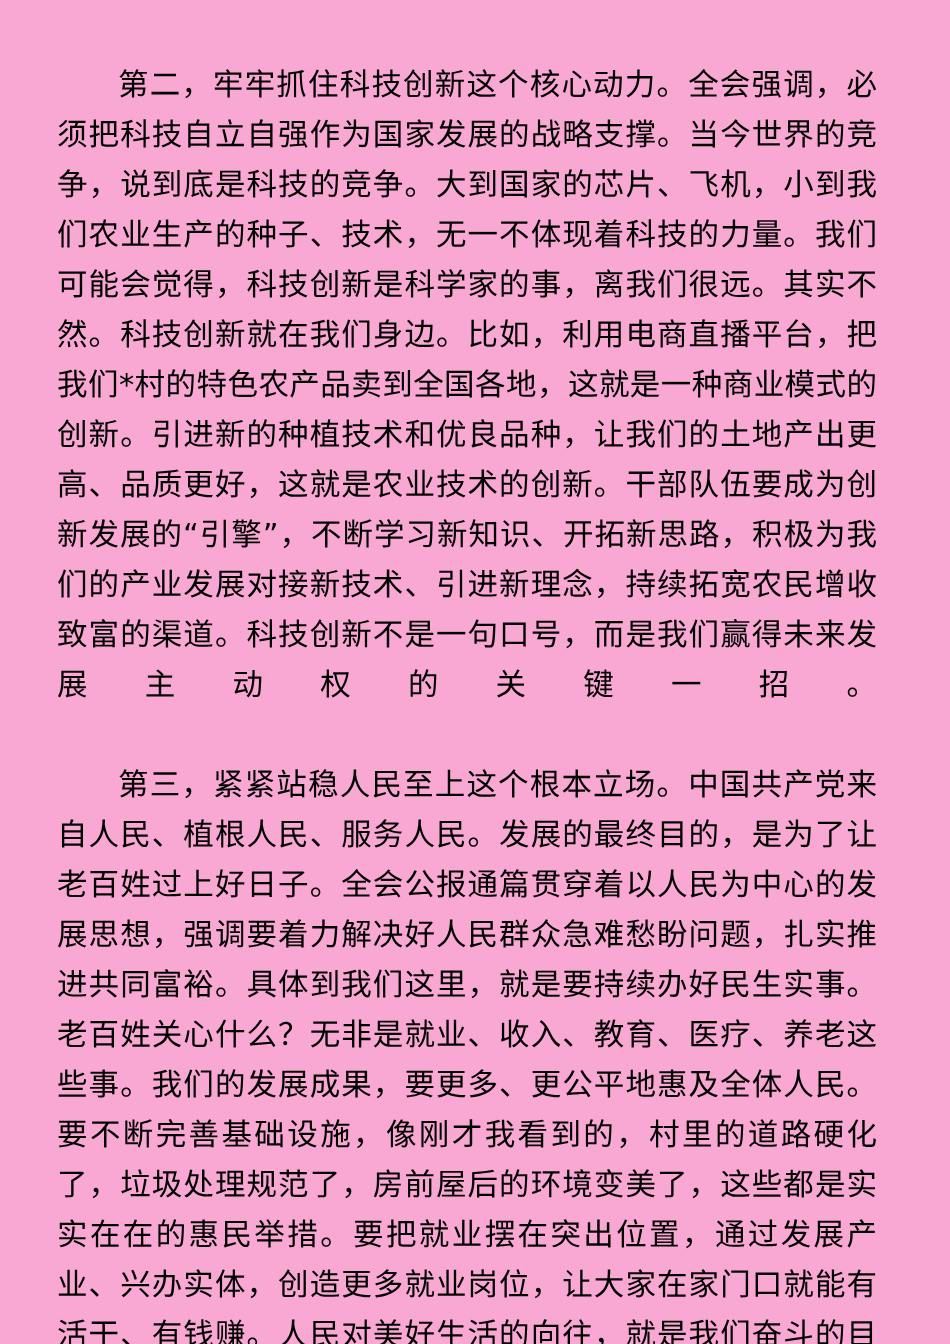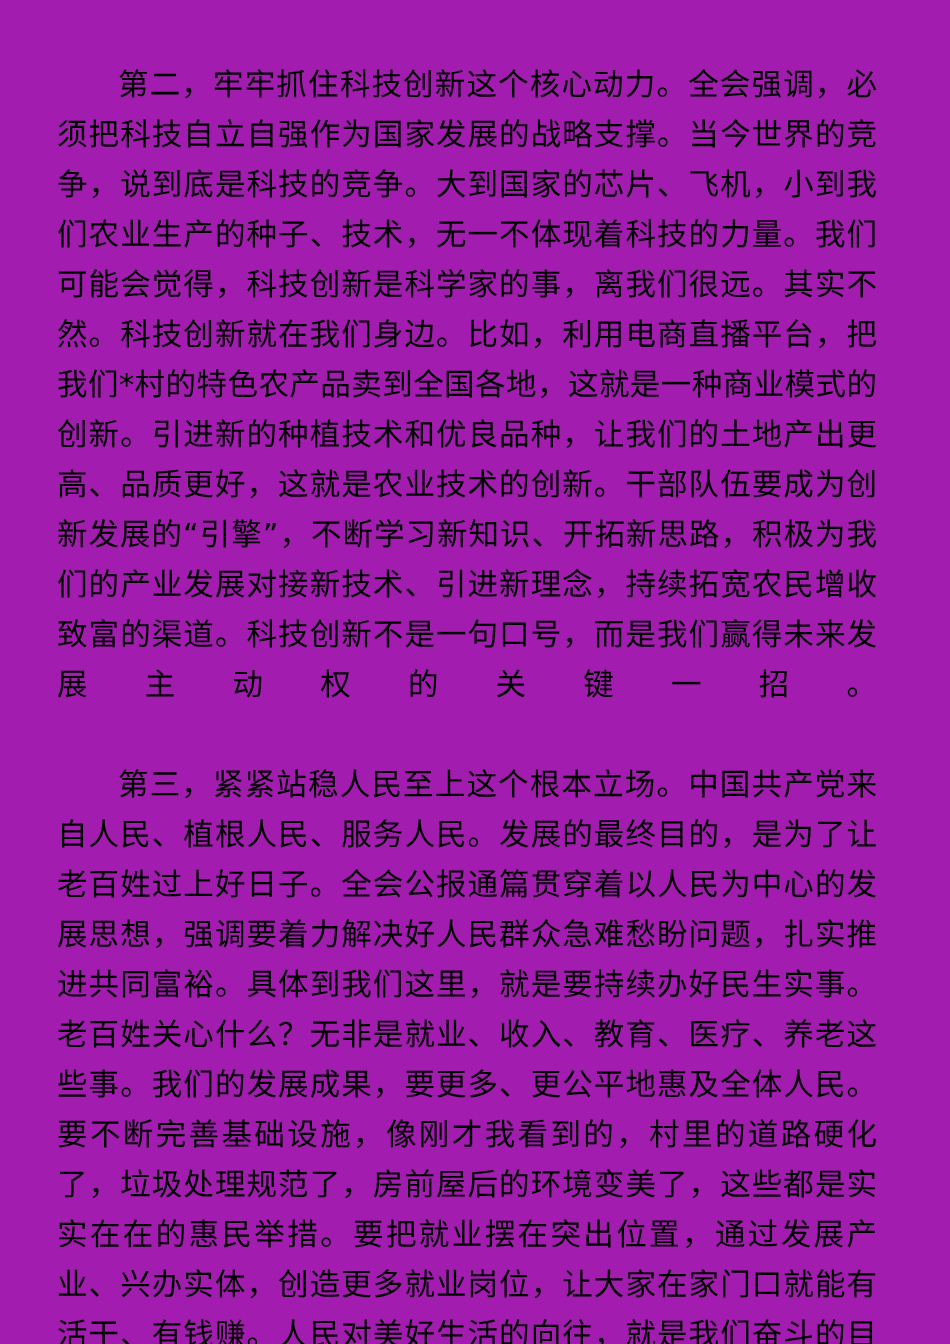--- a/index.html
+++ b/index.html
@@ -14,21 +14,21 @@
     font-family: "DejaVu Sans", "Liberation Sans", sans-serif;
     color: #000000;
     -webkit-font-smoothing: antialiased;
   }
 
   .page {
     position: relative;
     box-sizing: border-box;
     width: 950px;
     height: 1344px;
-    background: #a21caf;
+    background: #f9a8d4;
     padding: 60px 73px 0 57px;
     overflow: hidden;
   }
 
   .doc-body {
     width: 820px;
   }
 
   p.para {
     margin: 0;

